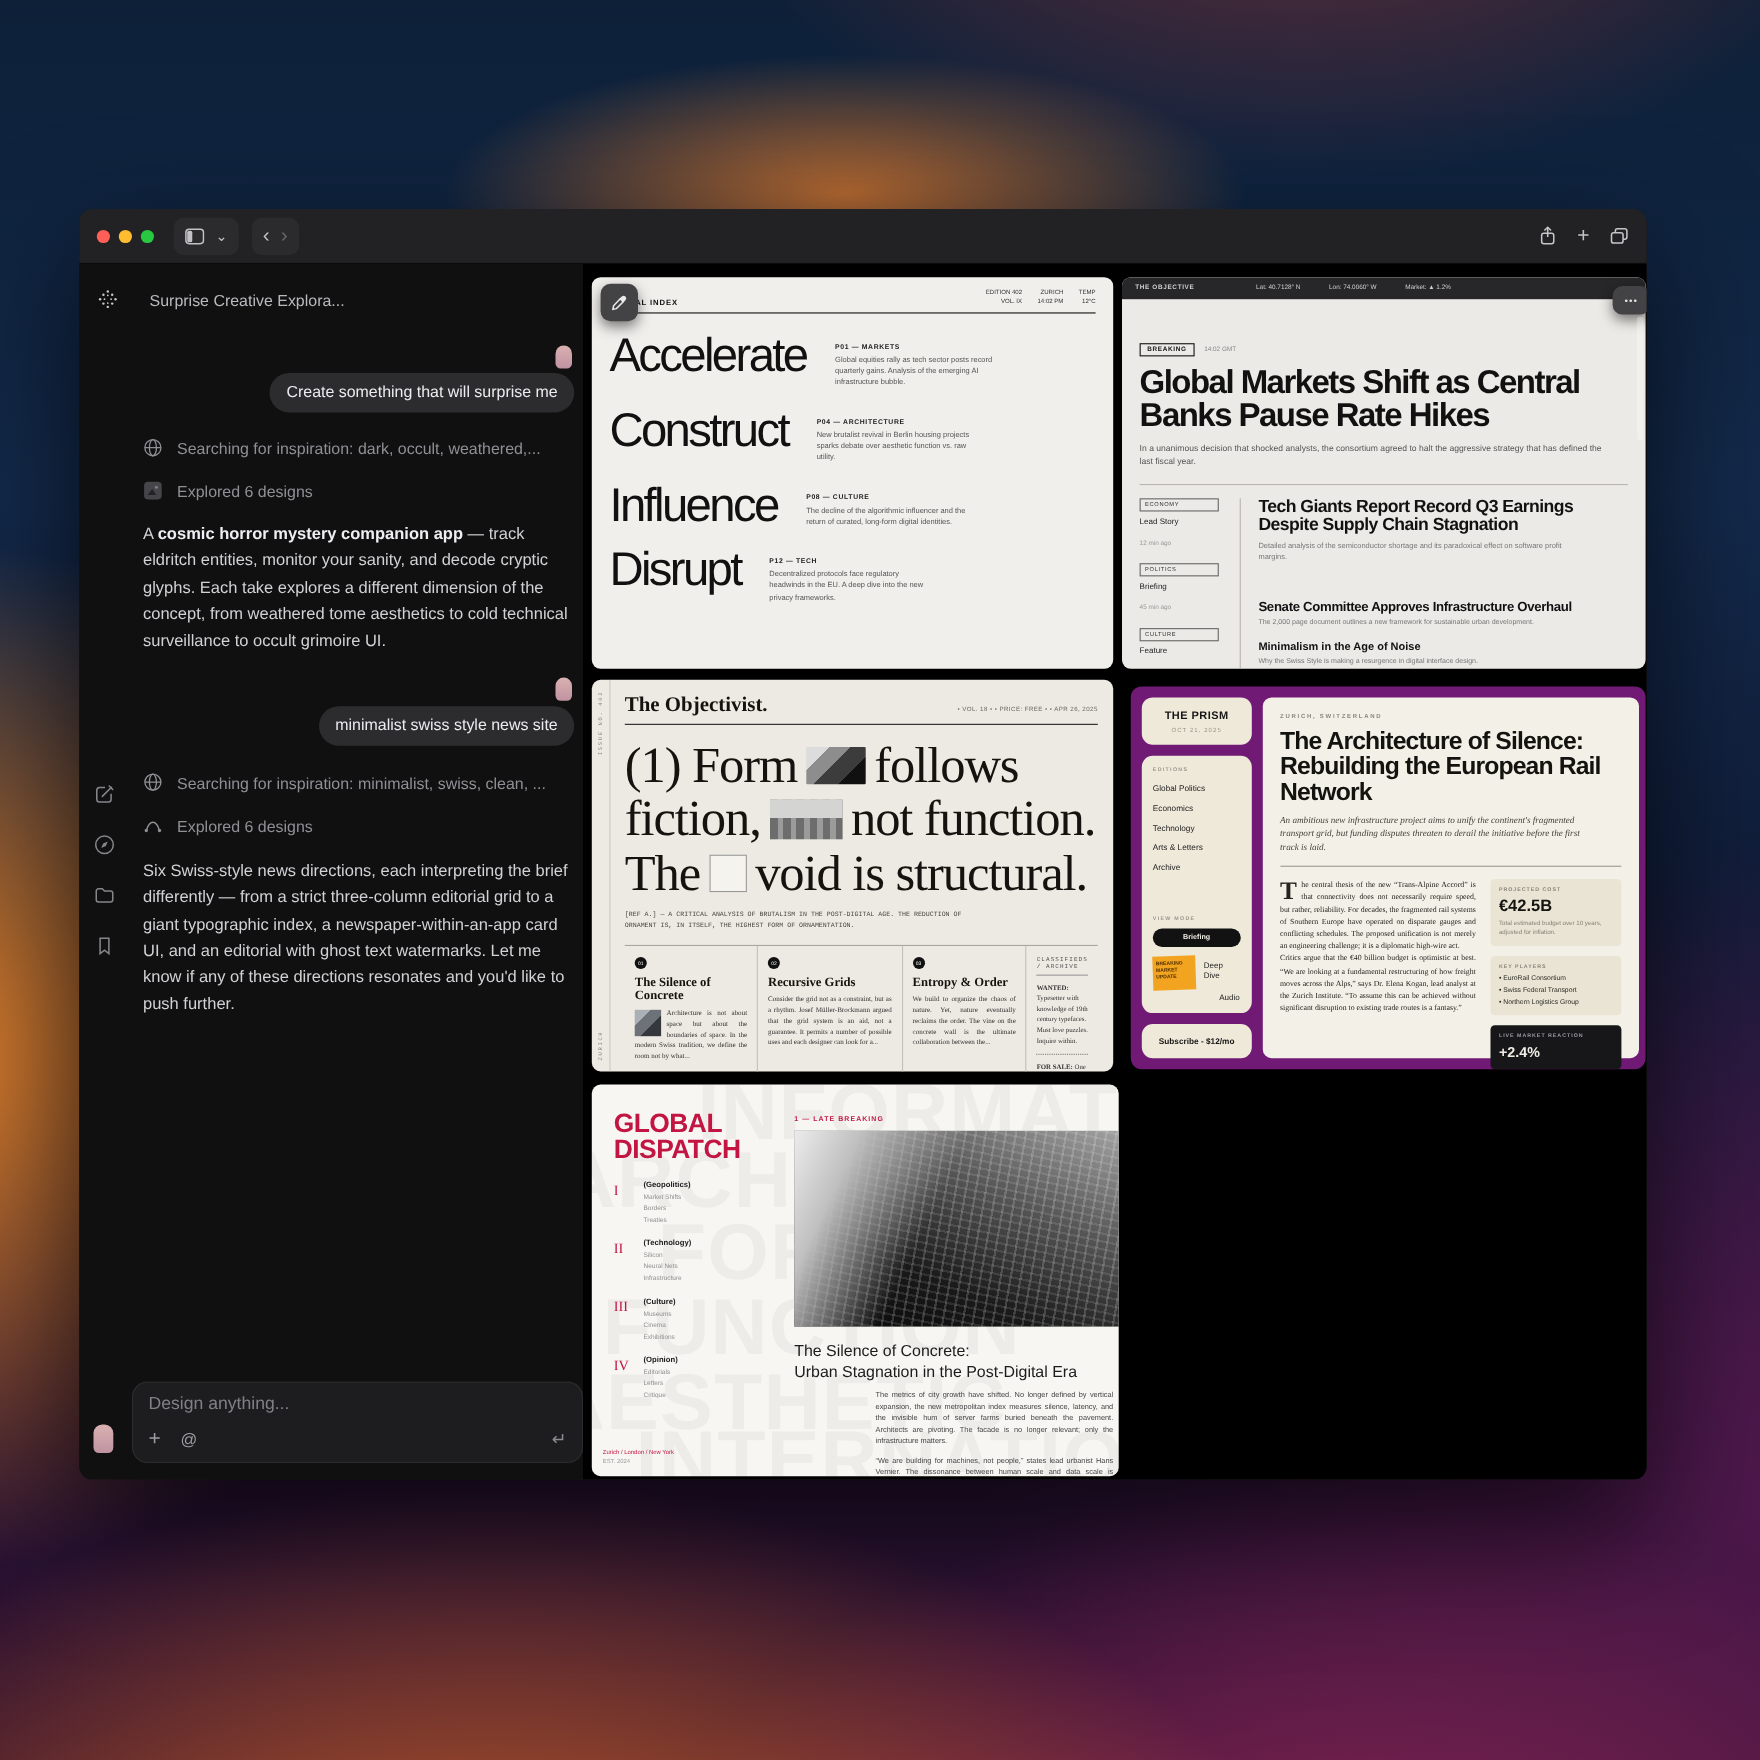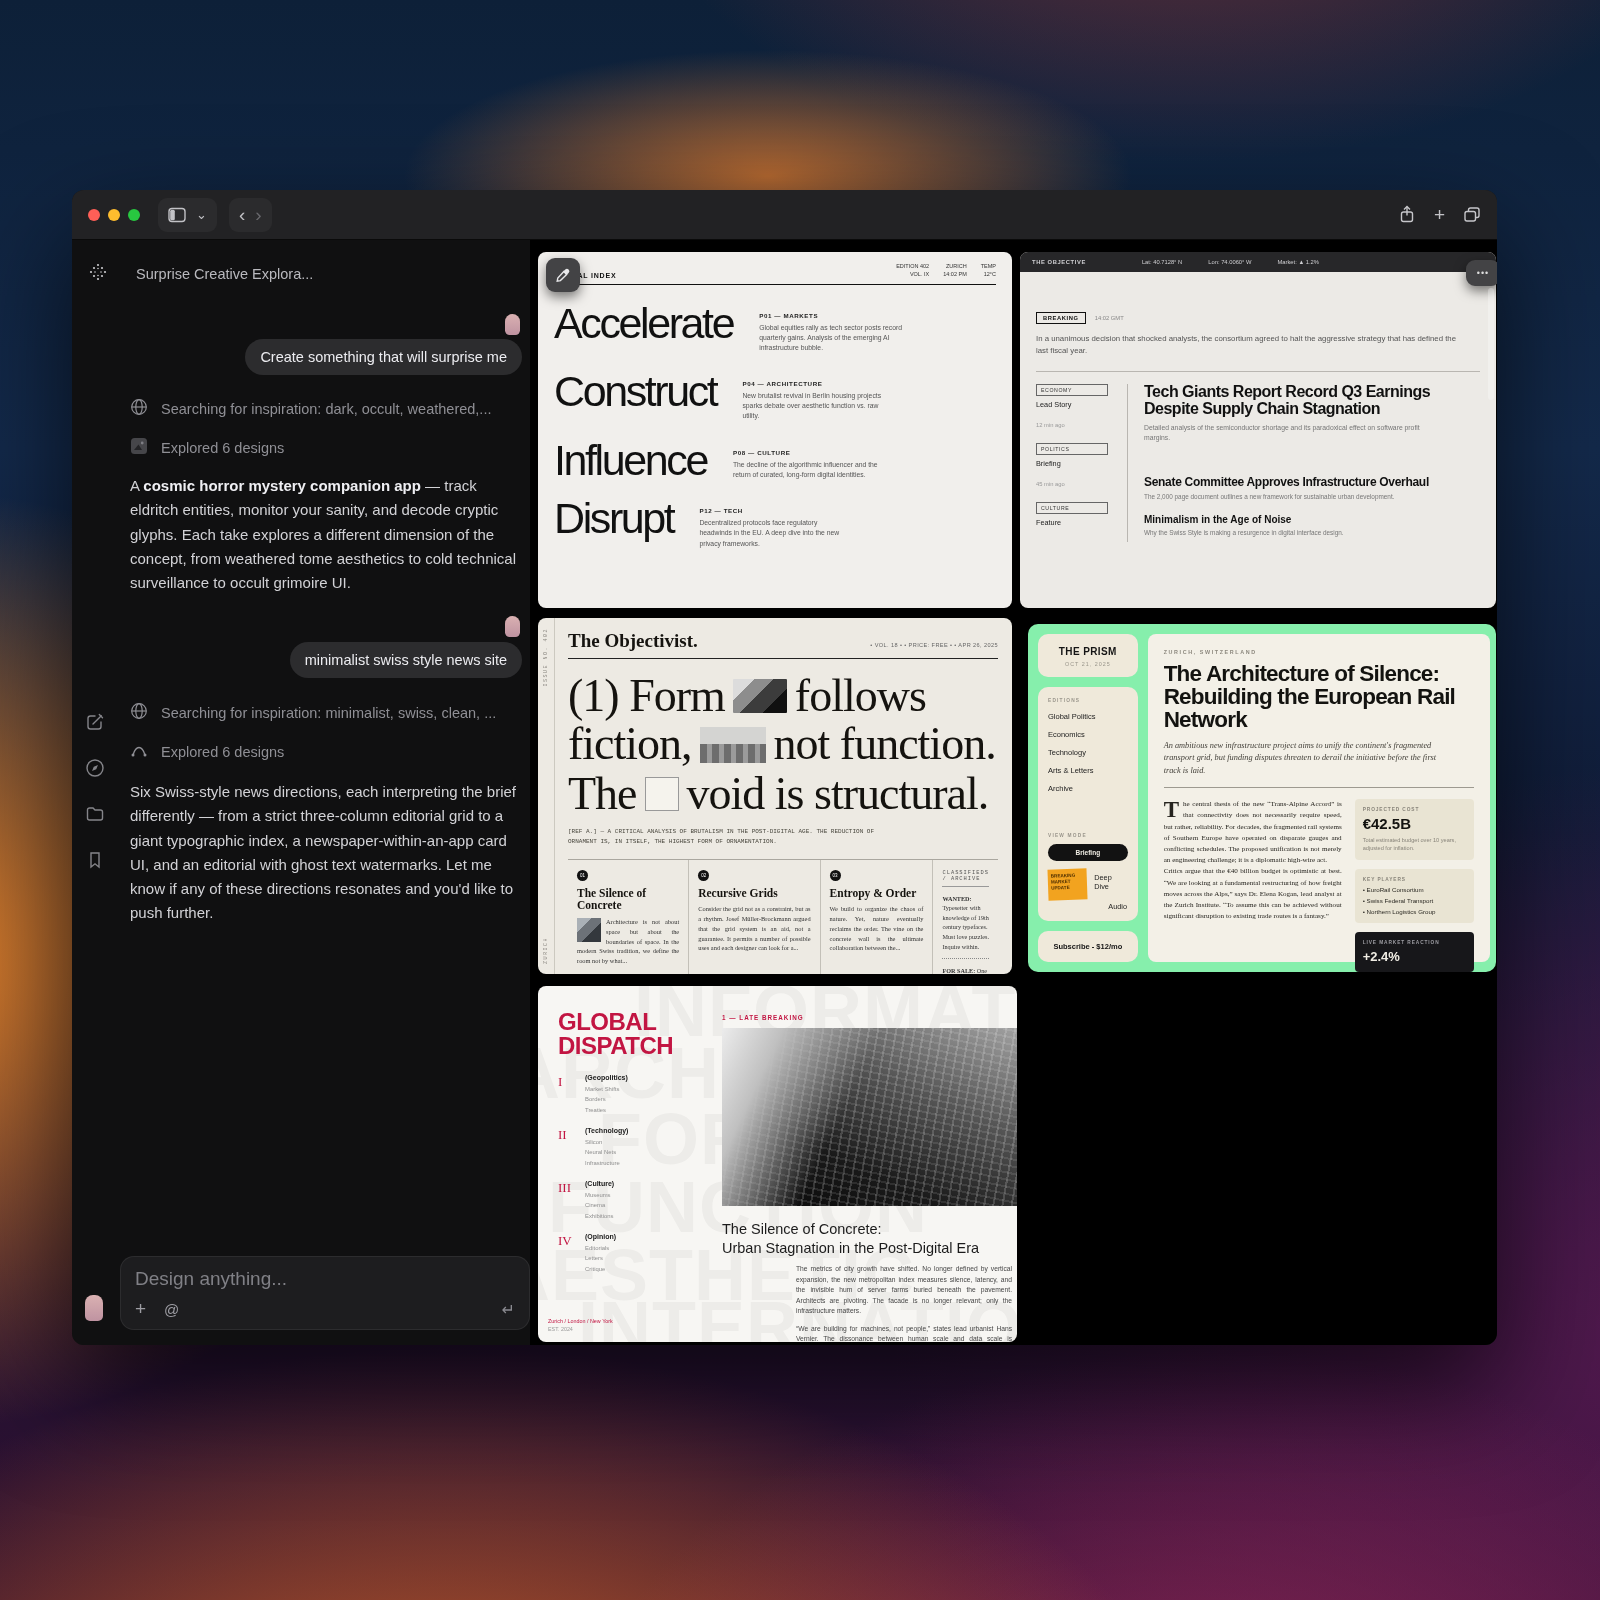--- a/index.html
+++ b/index.html
@@ -49,21 +49,21 @@
   .evrow { position:absolute; left:58px; display:flex; align-items:center; gap:13px;
     color:#8f8f95; font-size:14.5px; }
   .para { position:absolute; left:58px; width:396px; font-size:15px; line-height:1.62;
     color:#d2d2d6; }
   .para b { color:#efeff3; }
   .rail { position:absolute; left:13px; }
   .composer { position:absolute; left:48px; top:1016px; width:410px; height:74px;
     background:#1d1d1f; border:1px solid rgba(255,255,255,.07); border-radius:14px;
     padding:11px 14px; }
   .composer input { width:100%; background:transparent; border:0; outline:0;
-    color:#7dd3fc; font-size:19px; font-family:"Liberation Sans",sans-serif; }
+    color:#7dd3fc; font-size:16px; font-family:"Liberation Sans",sans-serif; }
   .composer input::placeholder { color:#808086; }
   .crow { position:absolute; left:14px; right:14px; bottom:9px; display:flex;
     align-items:center; gap:18px; color:#9d9da3; }
   .cplus { font-size:19px; } .cat { font-size:15px; } .cret { margin-left:auto; font-size:16px; color:#8a8a90; }
   
   .card { position:absolute; border-radius:8px; overflow:hidden; }
   .fbtn { position:absolute; background:#434345; border-radius:9px; display:flex;
     align-items:center; justify-content:center; z-index:6; box-shadow:0 5px 12px rgba(0,0,0,.5); }
   .scrollpill { position:absolute; right:3px; top:48px; width:6px; height:112px;
     background:rgba(255,255,255,.28); border-radius:3px; z-index:7; }
@@ -134,21 +134,21 @@
     font-family:"Liberation Sans",sans-serif; }
   .ctitle { font-size:11.5px; font-weight:700; line-height:1.12; margin:6px 0 5px 0; }
   .ctext { font-size:6.4px; line-height:1.52; color:#333; text-align:justify; }
   .cthumb { float:left; width:24px; height:24px; margin:1px 5px 2px 0;
     background:linear-gradient(135deg,#aab0b6 0 30%,#6d7278 30% 60%,#34383d 60%); }
   .clhead { font-family:"Liberation Mono",monospace; font-size:5.4px; letter-spacing:1px;
     color:#555; border-bottom:1px solid #999; padding-bottom:4px; margin-bottom:7px; }
   .cltext { font-size:6.2px; line-height:1.55; color:#333; }
   .cldots { border-top:1px dotted #888; margin:7px 0; }
   
-  .cardD { left:498px; top:384px; width:468px; height:348px; background:#86efac;
+  .cardD { left:498px; top:384px; width:468px; height:348px; background:#701a75;
     border-radius:10px; padding:10px; display:flex; gap:10px; }
   .dleft { width:108px; display:flex; flex-direction:column; gap:10px; }
   .mini { background:#efe9da; border-radius:10px; }
   .mhead { padding:12px 6px 10px 6px; text-align:center; }
   .mname { font-size:10px; font-weight:800; letter-spacing:.4px; color:#151515; }
   .mdate { font-size:5.4px; color:#98948a; letter-spacing:1px; margin-top:4px; }
   .meds { flex:1; padding:11px 10px 10px 10px; display:flex; flex-direction:column; }
   .mlabel { font-size:4.8px; letter-spacing:1.2px; color:#9a968c; font-weight:700; }
   .mitem { font-size:7.5px; color:#1d1d1d; margin-top:9px; }
   .mitem.sel { font-weight:400; }
@@ -428,20 +428,21 @@
           <span class="m">THE OBJECTIVE</span>
           <span>Lat: 40.7128° N</span>
           <span>Lon: 74.0060° W</span>
           <span>Market: ▲ 1.2%</span>
         </div>
         <div class="bcontent">
           <div class="brow">
             <span class="badge">BREAKING</span>
             <span class="btime">14:02 GMT</span>
           </div>
+          <div class="bhead">Global Markets Shift as Central Banks Pause Rate Hikes</div>
           <div class="bdeck">In a unanimous decision that shocked analysts, the consortium agreed to halt the aggressive strategy that has defined the last fiscal year.</div>
           <div class="bgrid">
             <div class="bleft">
               <div class="bsec">
                   <div class="bsecbox">ECONOMY</div>
                   <div class="bseckind">Lead Story</div>
                   <div class="bsectime">12 min ago</div>
                 </div>
               <div class="bsec">
                   <div class="bsecbox">POLITICS</div>

